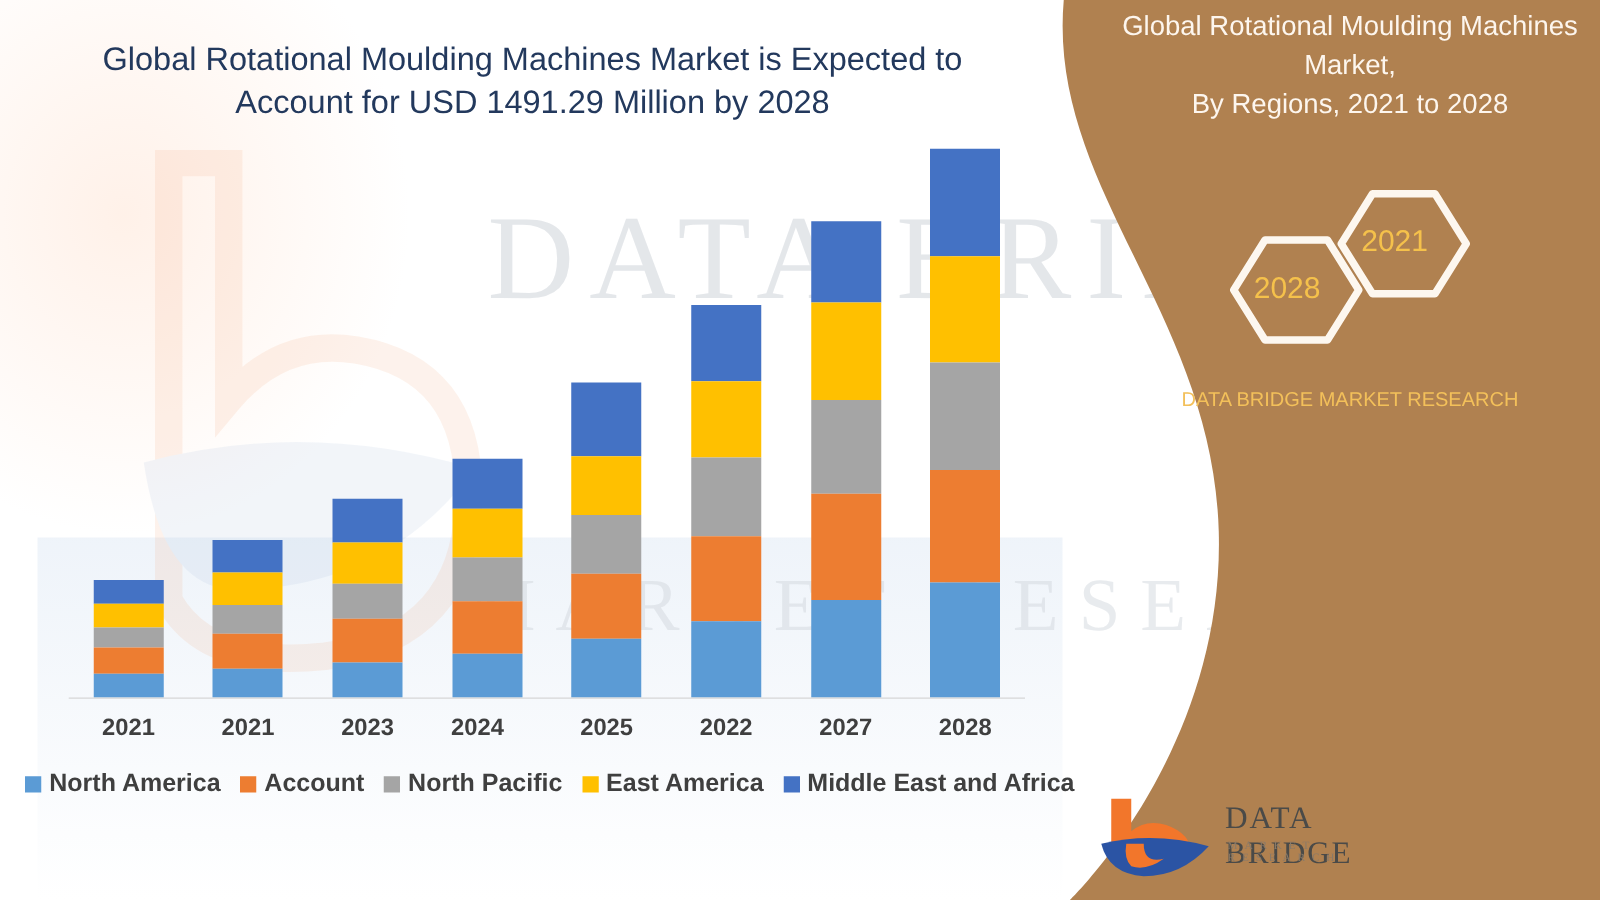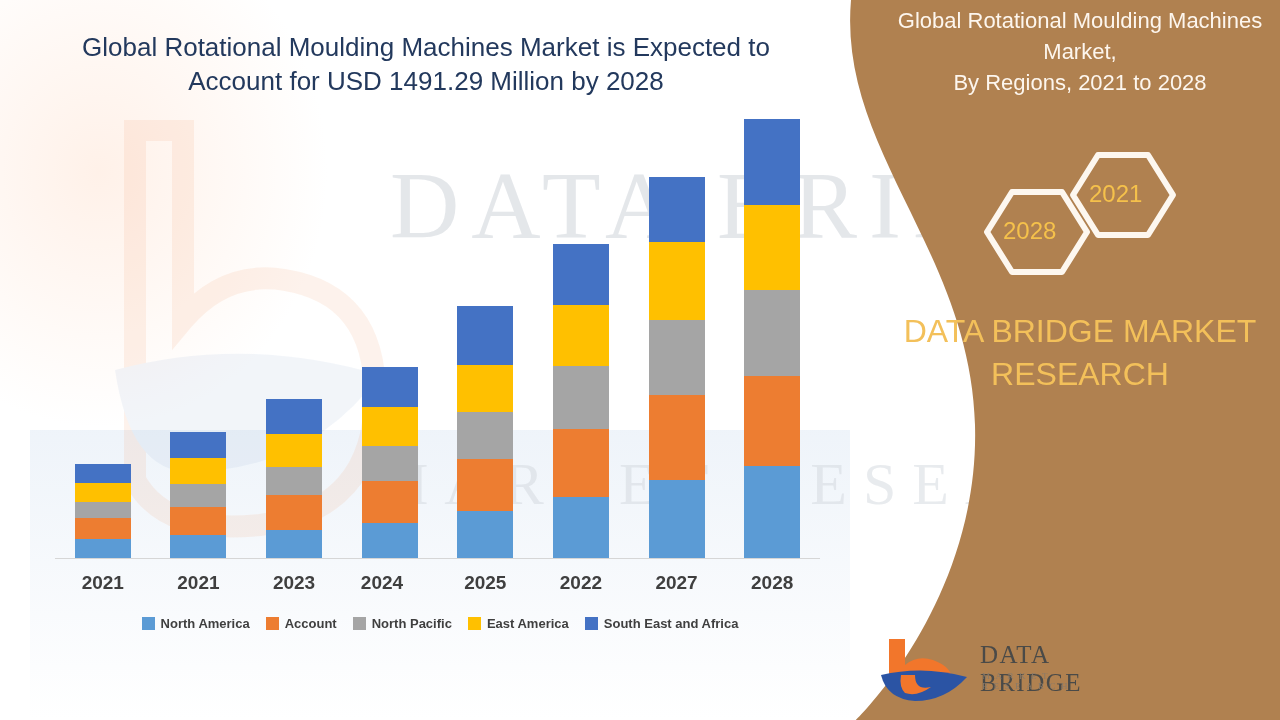--- a/index.html
+++ b/index.html
@@ -38,31 +38,31 @@
 
   
   .xlab{position:absolute;top:572px;width:90px;text-align:center;
         font-size:19px;font-weight:bold;color:#3f3f3f;}
 
   
   #legend{position:absolute;left:55px;top:616px;width:770px;
           display:flex;justify-content:center;align-items:center;gap:16px;}
   .leg-item{display:flex;align-items:center;gap:6px;}
   .leg-sw{width:13px;height:13px;display:block;}
-  .leg-tx{font-size:13px;font-weight:bold;color:#3f3f3f;white-space:nowrap;text-align:center;}
+  .leg-tx{font-size:20px;font-weight:bold;color:#3f3f3f;white-space:nowrap;text-align:center;}
 
   
   #right-panel{position:absolute;left:0;top:0;width:1280px;height:720px;pointer-events:none;}
   #right-content{position:absolute;left:900px;top:0;width:380px;height:720px;}
   #brand-title{position:absolute;left:-30px;top:5px;width:420px;text-align:center;
       font-size:22px;line-height:1.42;color:#fdf6ee;}
   .hexwrap{position:absolute;left:70px;top:150px;width:220px;height:130px;}
   .hex-label{position:absolute;font-size:24px;color:#f5c14b;font-weight:normal;}
   #dbmr-text{position:absolute;left:-20px;top:310px;width:400px;text-align:center;
-      font-size:32px;line-height:1.34;color:#f3c05a;}
+      font-size:16px;line-height:1.34;color:#f3c05a;}
   #logo{position:absolute;left:-25px;top:635px;width:260px;height:72px;}
   .logo-word{position:absolute;left:105px;top:6px;font-size:25px;letter-spacing:1.5px;
              color:#4a4a48;font-family:"Liberation Serif",serif;}
   .logo-sub{position:absolute;left:107px;top:36px;font-size:9px;letter-spacing:5.5px;
             color:#8a7a68;font-family:"Liberation Serif",serif;}
 </style>
 </head>
 <body>
 
 <div id="stage">
@@ -180,21 +180,21 @@
         <div class="leg-item">
           <span class="leg-sw" style="background: rgb(165, 165, 165);"></span>
           <span class="leg-tx">North Pacific</span>
         </div>
         <div class="leg-item">
           <span class="leg-sw" style="background: rgb(255, 192, 0);"></span>
           <span class="leg-tx">East America</span>
         </div>
         <div class="leg-item">
           <span class="leg-sw" style="background: rgb(68, 114, 196);"></span>
-          <span class="leg-tx">South East and Africa</span>
+          <span class="leg-tx">Middle East and Africa</span>
         </div>
       </div>
   </div>
 
   <svg id="right-panel" viewBox="0 0 1280 720" preserveAspectRatio="none">
     <path id="brand-shape" d="M851,0 L1280,0 L1280,720 L856,720 C856,720 980,600 975,425 C970,250 838,150 851,0 Z" fill="#b08150"></path>
   </svg>
 
   <div id="right-content">
     <div id="brand-title">

